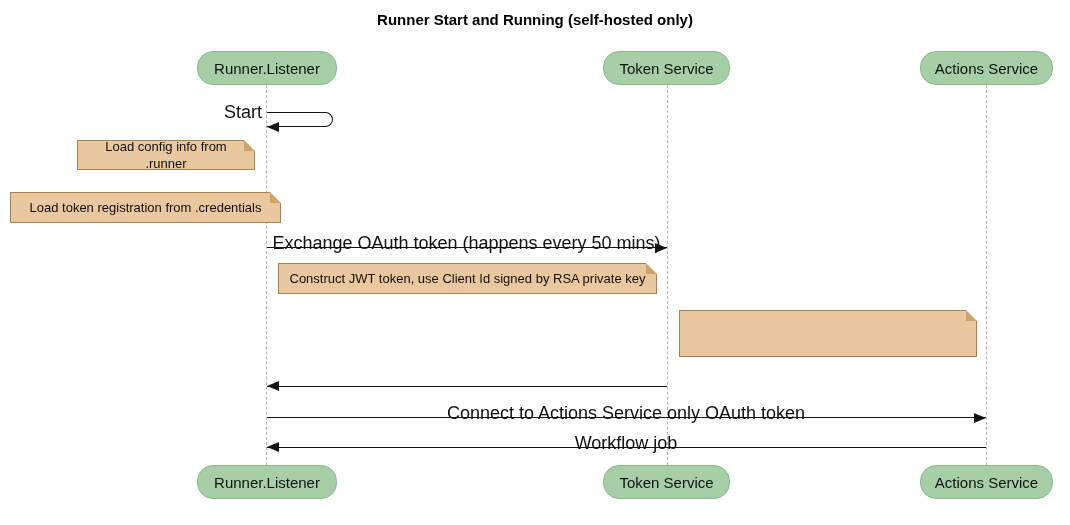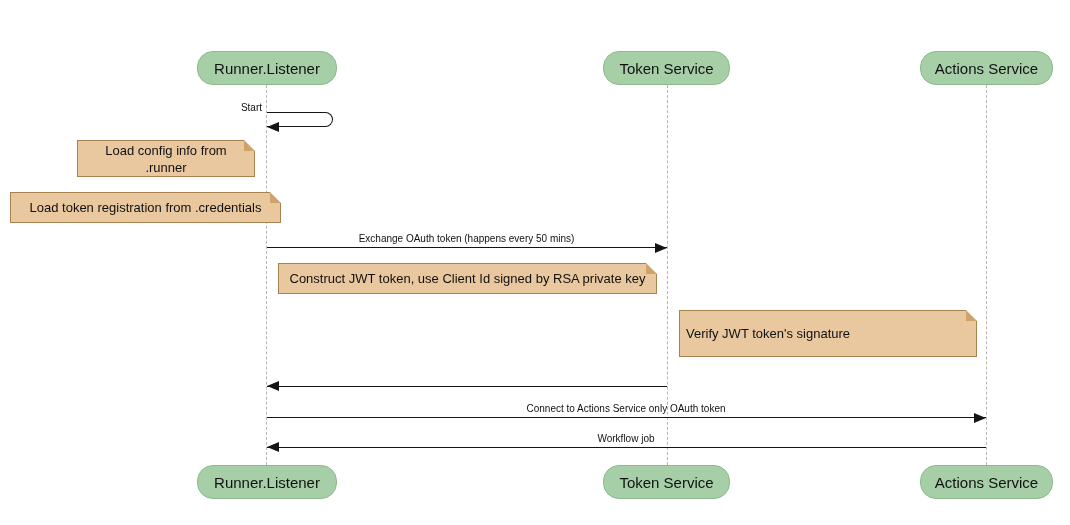--- a/index.html
+++ b/index.html
@@ -30,21 +30,21 @@
   }
   .note.center { align-items:center; text-align:center; }
   .note::before {
     content:""; position:absolute; top:-1px; right:-1px;
     width:0; height:0; border-style:solid;
     border-width:0 11px 11px 0;
     border-color:transparent #ffffff #cfa269 transparent;
   }
   .note .note-line { display:block; }
   .msg-label {
-    position:absolute; font-size:10px; color:#111;
+    position:absolute; font-size:18px; color:#111;
     text-align:center; white-space:nowrap;
   }
   .msg-label.right { text-align:right; }
   .msg-line { position:absolute; height:0; border-top:1px solid #141414; }
   .arrow-right {
     position:absolute; width:0; height:0;
     border-top:5px solid transparent; border-bottom:5px solid transparent;
     border-left:12px solid #141414;
   }
   .arrow-left {
@@ -57,51 +57,51 @@
     box-sizing:border-box;
     border:1px solid #141414; border-left:none;
     border-radius:0 8px 8px 0;
   }
 </style>
 </head>
 <body>
 
 <div class="canvas">
 
+  <div class="title">Runner Start and Running (self-hosted only)</div>
 
   <div class="lifeline" style="left:266px"></div>
   <div class="lifeline" style="left:667px"></div>
   <div class="lifeline" style="left:986px"></div>
 
   <div class="participant" style="left:197px; top:51px; width:140px">Runner.Listener</div>
   <div class="participant" style="left:603px; top:51px; width:127px">Token Service</div>
   <div class="participant" style="left:920px; top:51px; width:133px">Actions Service</div>
 
   <div class="msg-label right" style="left:162px; top:102px; width:100px">Start</div>
   <div class="self-loop"></div>
   <div class="arrow-left" style="left:267px; top:122px"></div>
 
-  <div class="note center" style="left:77px; top:140px; width:178px; height:37px">
+  <div class="note center" style="left:77px; top:140px; width:178px; height:30px">
     <span class="note-line">Load config info from .runner</span>
   </div>
 
   <div class="note center" style="left:10px; top:192px; width:271px; height:31px">
     <span class="note-line">Load token registration from .credentials</span>
   </div>
 
   <div class="msg-label" style="left:266px; top:233px; width:401px">Exchange OAuth token (happens every 50 mins)</div>
   <div class="msg-line" style="left:267px; top:247px; width:400px"></div>
   <div class="arrow-right" style="left:655px; top:243px"></div>
 
   <div class="note center" style="left:278px; top:263px; width:379px; height:31px">
     <span class="note-line">Construct JWT token, use Client Id signed by RSA private key</span>
   </div>
 
   <div class="note" style="left:679px; top:310px; width:298px; height:47px">
-    <span class="note-line">Verify JWT token's signature</span>
   </div>
 
   <div class="msg-line" style="left:267px; top:386px; width:400px"></div>
   <div class="arrow-left" style="left:267px; top:381px"></div>
 
   <div class="msg-label" style="left:266px; top:403px; width:720px">Connect to Actions Service only OAuth token</div>
   <div class="msg-line" style="left:267px; top:417px; width:719px"></div>
   <div class="arrow-right" style="left:974px; top:413px"></div>
 
   <div class="msg-label" style="left:266px; top:433px; width:720px">Workflow job</div>

